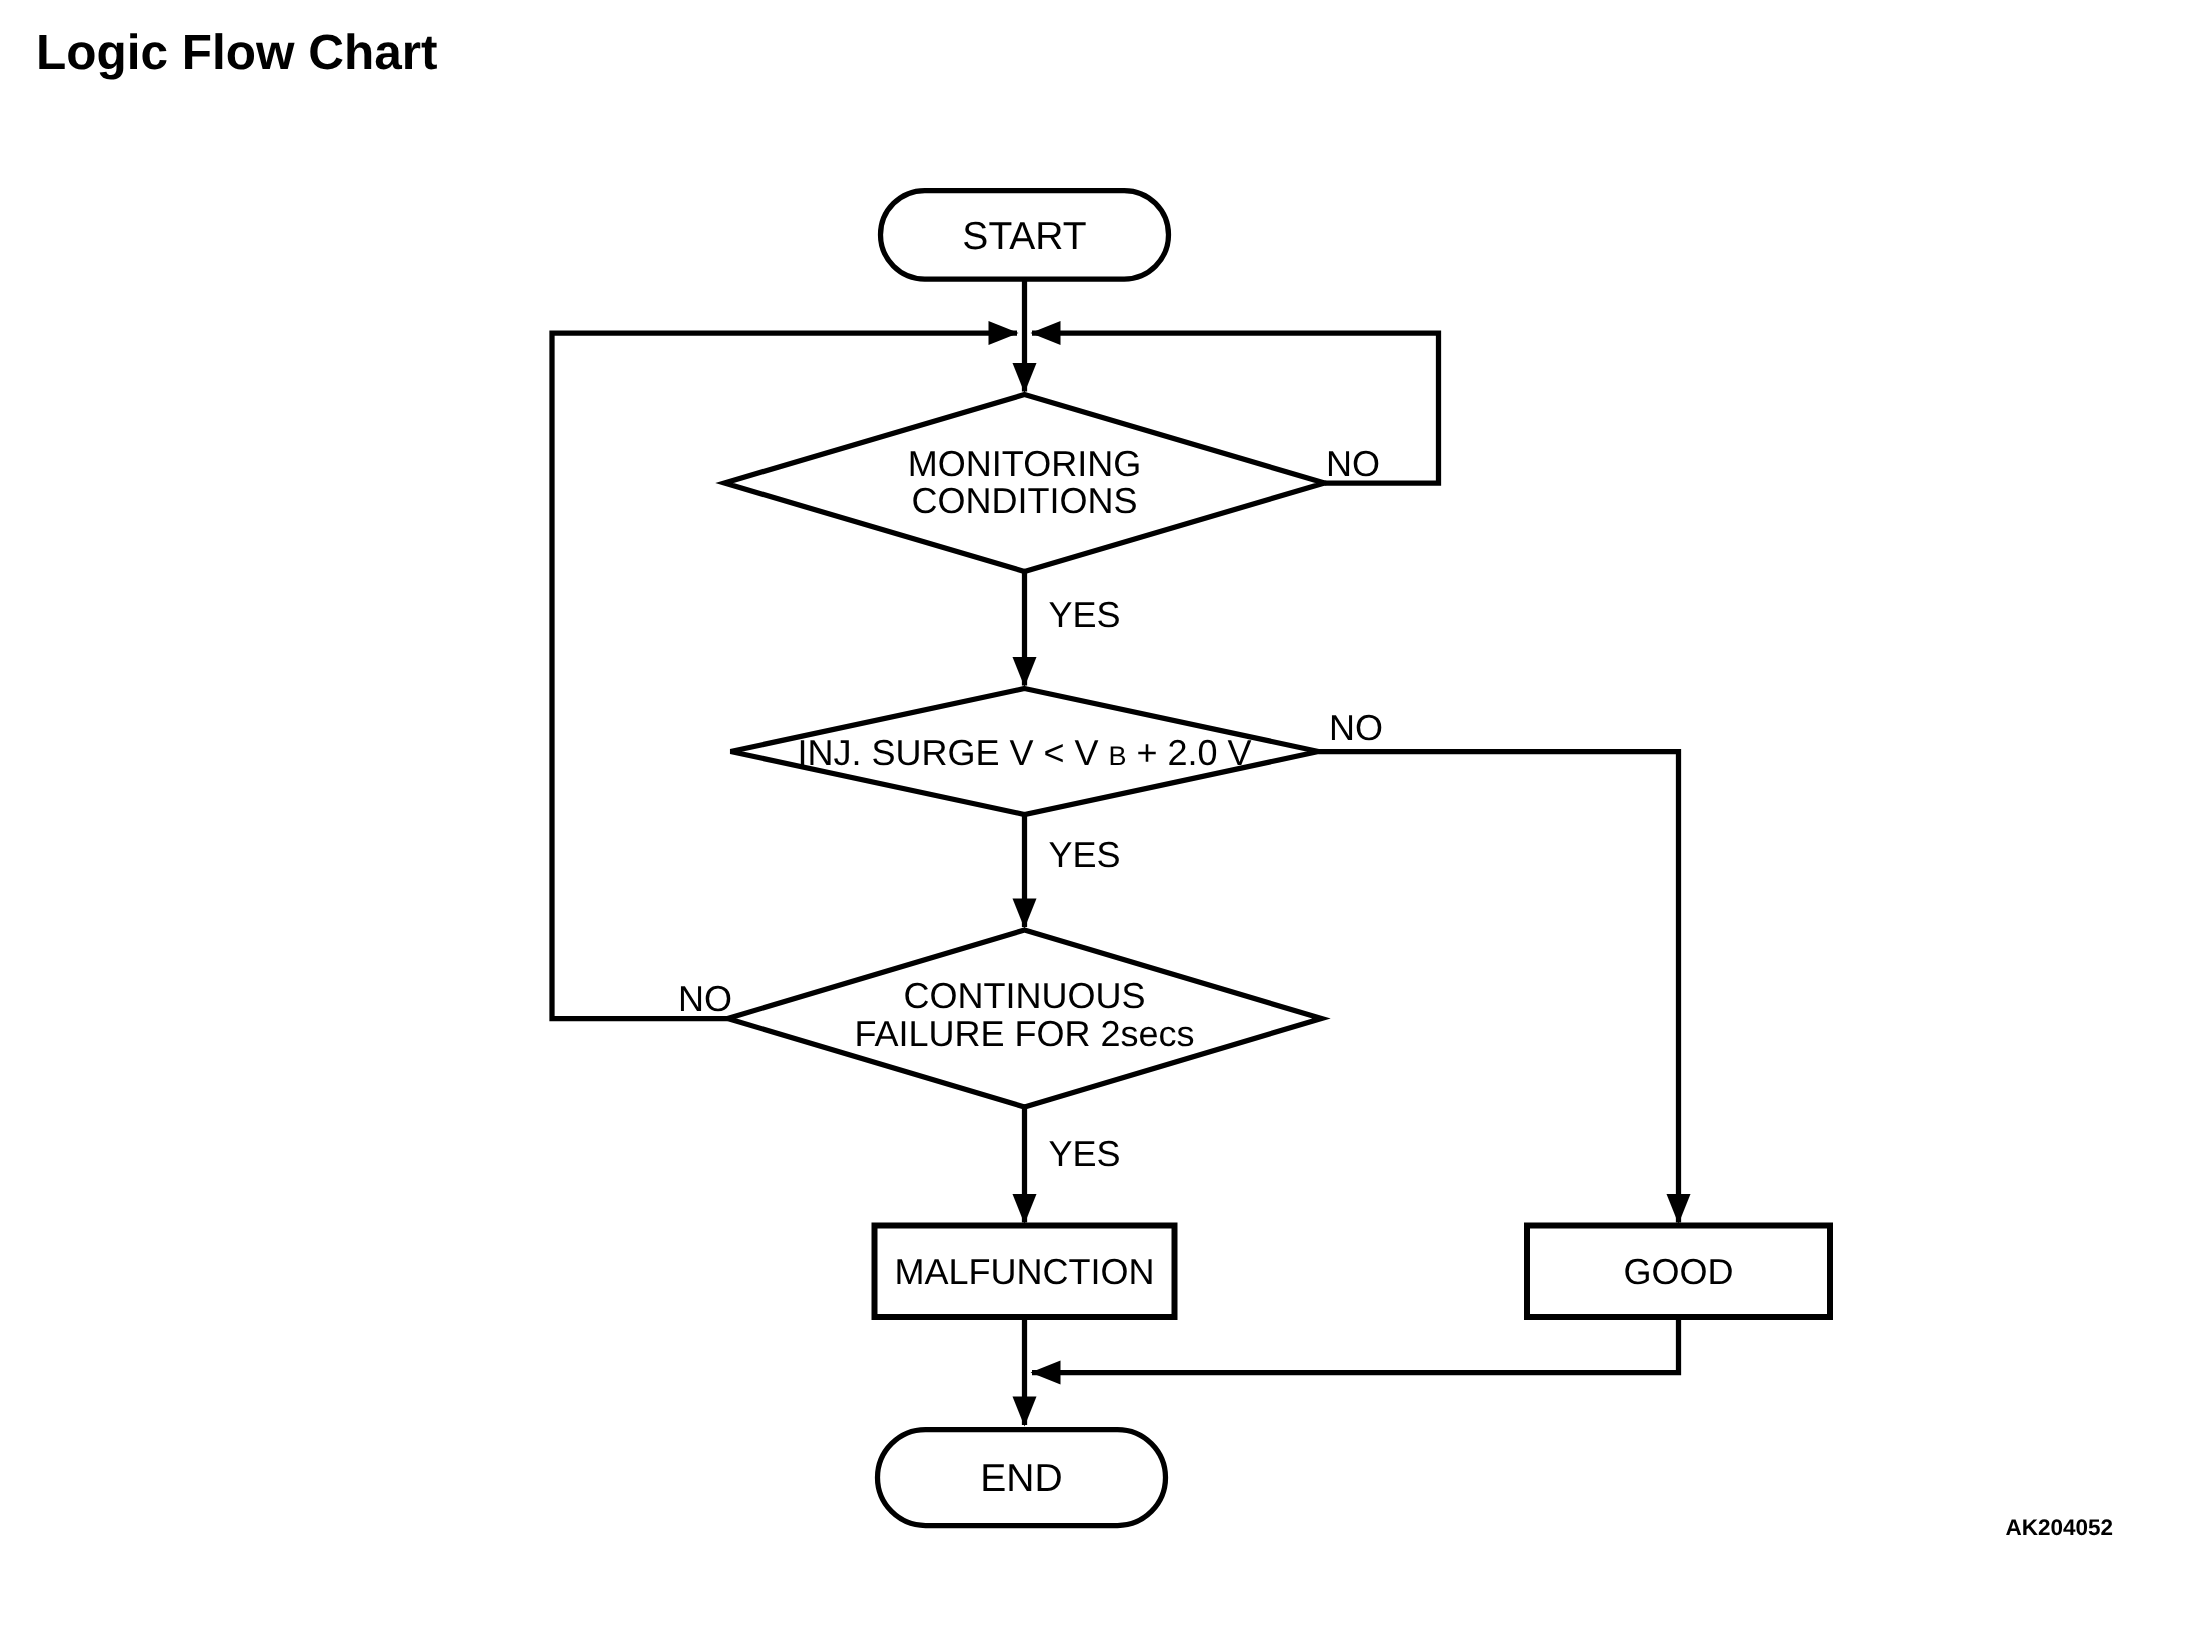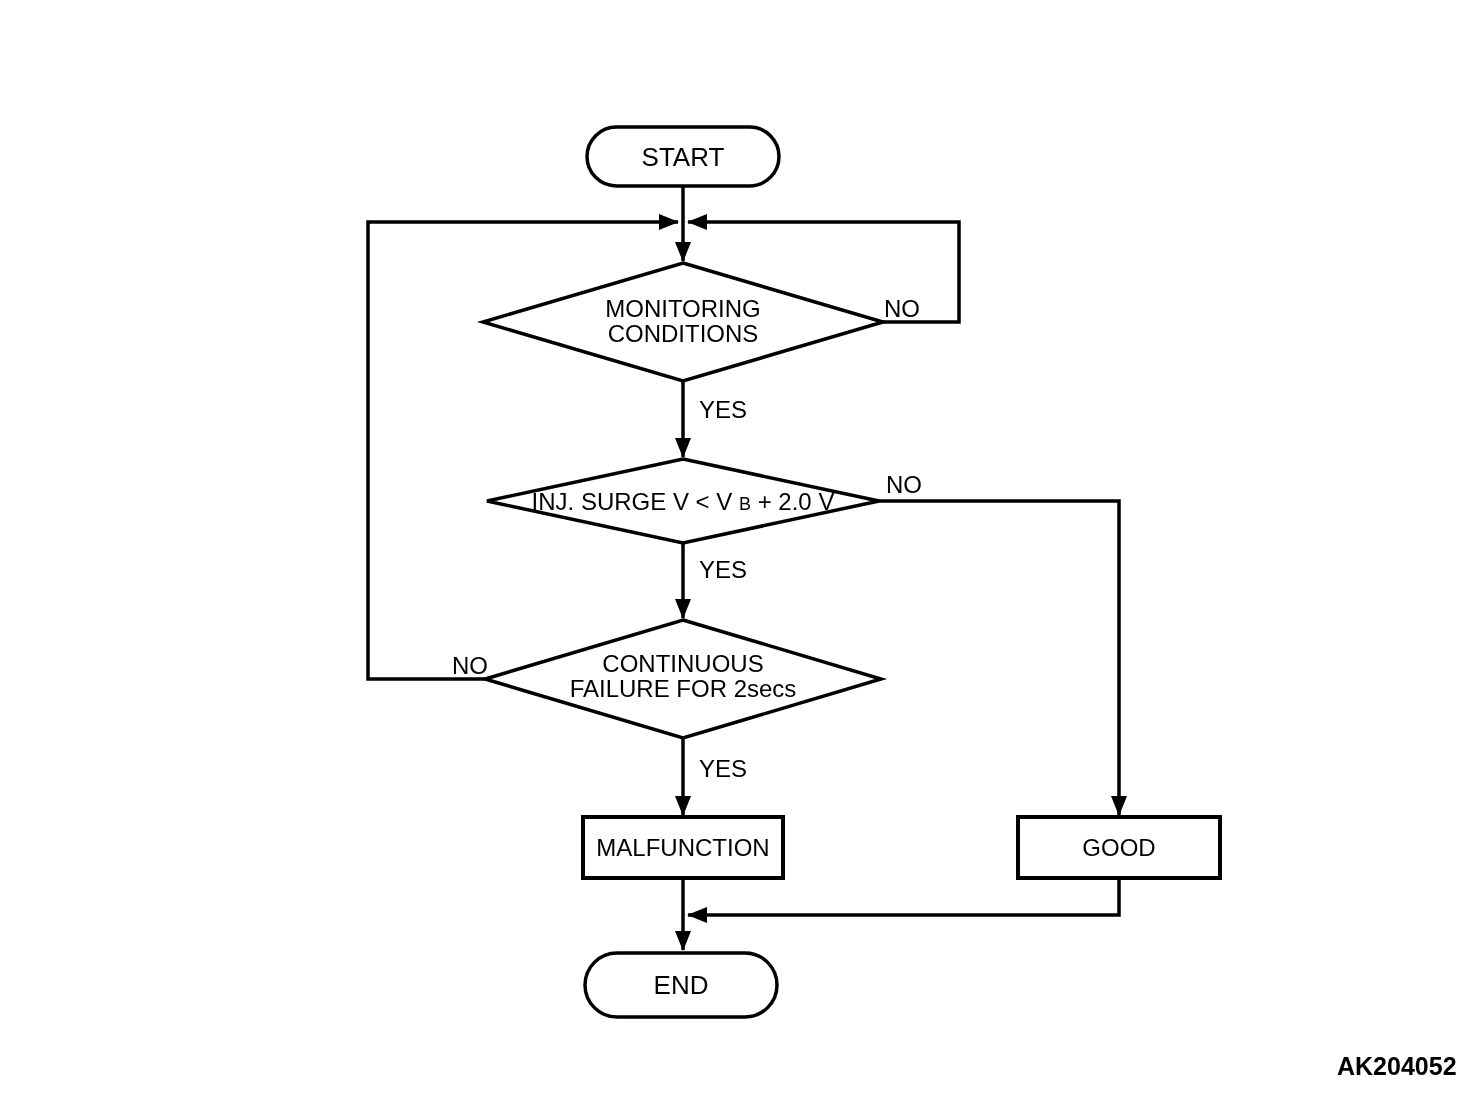--- a/index.html
+++ b/index.html
@@ -21,22 +21,22 @@
     top: 16px;
     font-size: 33px;
     font-weight: 700;
     color: #000000;
     letter-spacing: 0px;
     white-space: nowrap;
   }
   .figure-code {
     position: absolute;
     left: 1337px;
-    top: 1052px;
-    font-size: 25px;
+    top: 1010px;
+    font-size: 15px;
     font-weight: 700;
     color: #000000;
     white-space: nowrap;
   }
   svg.flow {
     position: absolute;
     left: 0;
     top: 0;
   }
   .shape {
@@ -71,20 +71,21 @@
   }
   .sub-text {
     font-size: 18px;
   }
 </style>
 </head>
 <body>
 
 <div class="canvas">
 
+  <div class="page-title">Logic Flow Chart</div>
 
   <svg class="flow" width="1472" height="1096" viewBox="0 0 1472 1096">
     <defs>
       <marker id="arrow" markerUnits="userSpaceOnUse" markerWidth="22" markerHeight="18" refX="20" refY="9" orient="auto">
         <path d="M1,1 L21,9 L1,17 Z" fill="#000000"></path>
       </marker>
     </defs>
 
     <path class="link" d="M683,186 V261" marker-end="url(#arrow)"></path>
     <path class="link" d="M485,679 H368 V222 H678" marker-end="url(#arrow)"></path>

